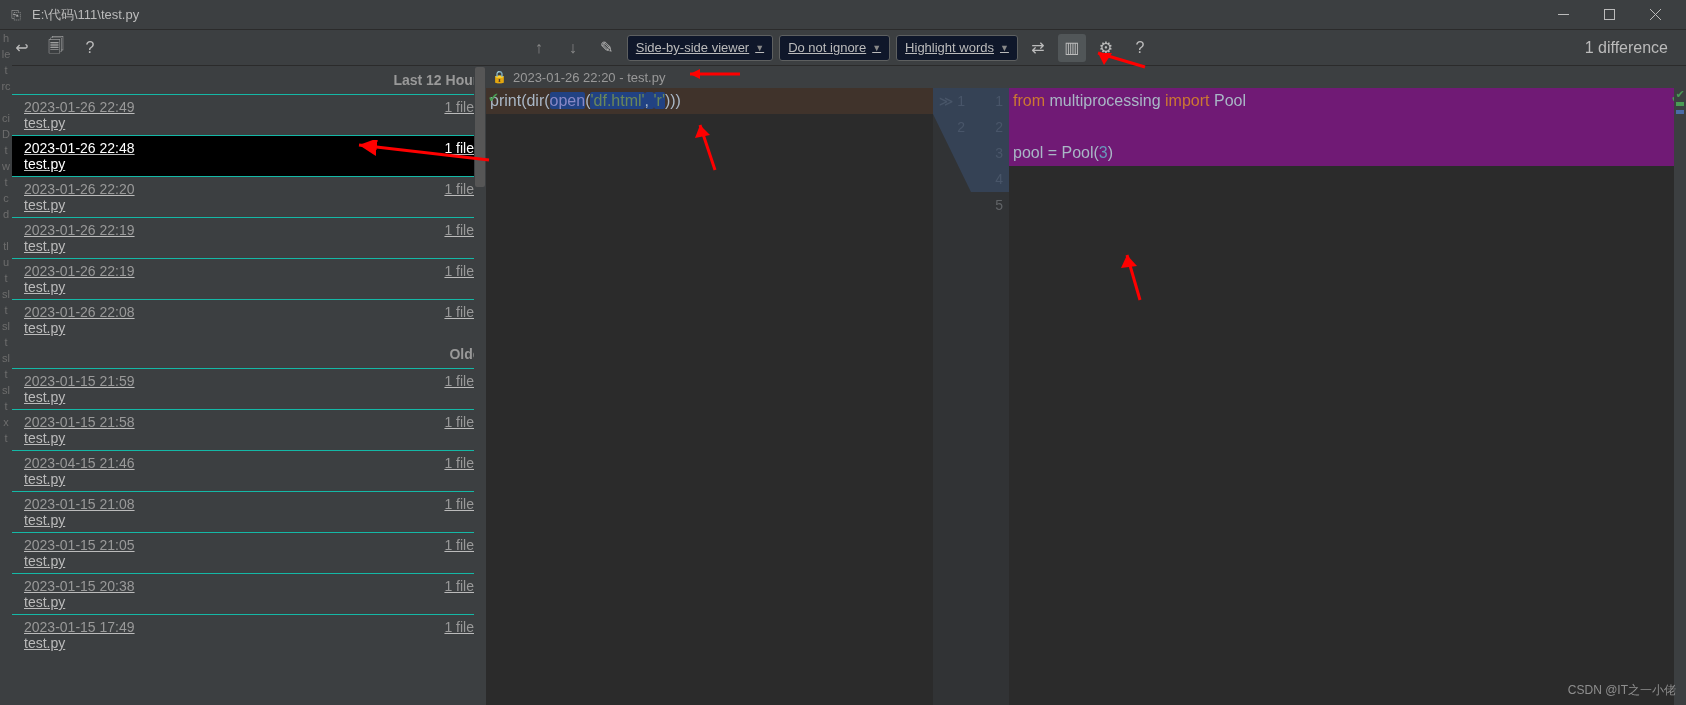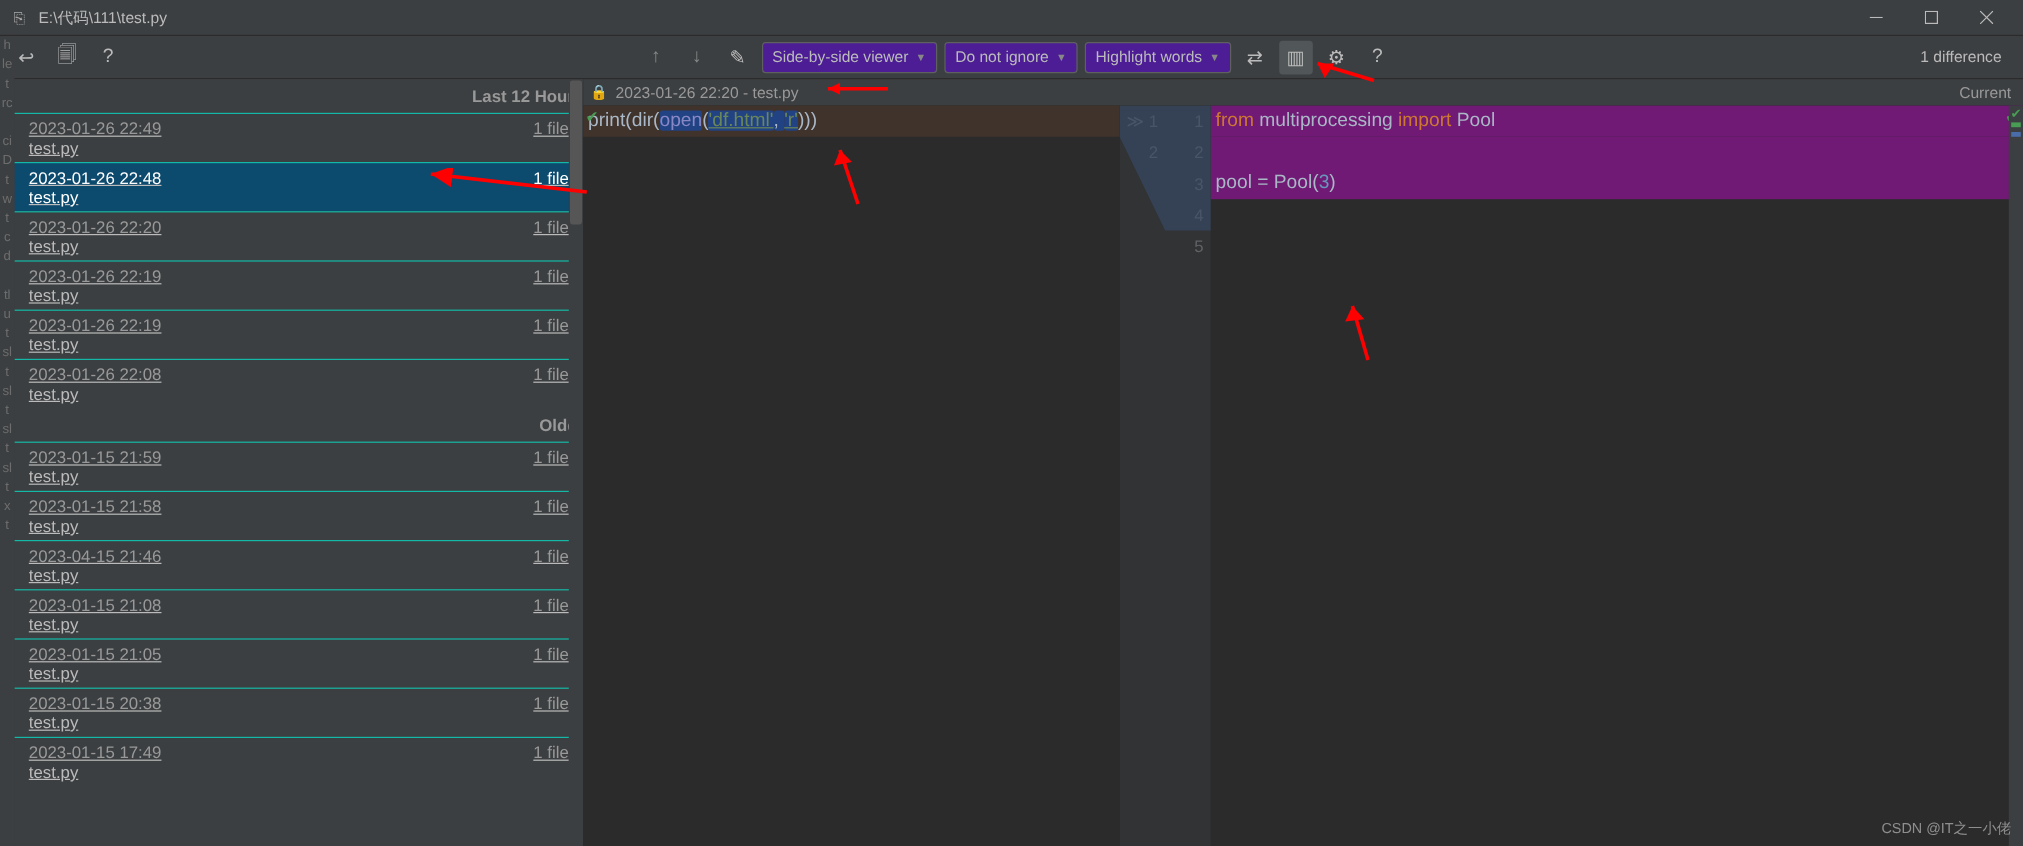--- a/index.html
+++ b/index.html
@@ -8,34 +8,34 @@
 .titlebar { height: 30px; background: #3c3f41; display: flex; align-items: center; padding: 0 8px; border-bottom: 1px solid #2b2b2b; }
 .titlebar .ticon { width: 16px; height: 16px; margin-right: 8px; display:flex; align-items:center; justify-content:center; color:#aaa; font-size:12px;}
 .titlebar .path { color: #bbb; font-size: 13px; flex: 1; }
 .winbtns { display: flex; gap: 0; margin-left: auto; }
 .winbtn { width: 46px; height: 30px; display: flex; align-items: center; justify-content: center; color: #bbb; }
 
 .toolbar { height: 36px; display: flex; align-items: center; padding: 0 8px; background: #3c3f41; border-bottom: 1px solid #2b2b2b; gap: 6px; }
 .toolbar .spacer { flex: 1; }
 .tbtn { width: 28px; height: 28px; display: flex; align-items: center; justify-content: center; color: #888; border-radius: 3px; }
 .tbtn.enabled { color: #bbb; }
-.dropdown { height: 26px; background: #4c1d95; border: 1px solid #5e6060; border-radius: 3px; color: #bbb; font-size: 13px; padding: 0 8px; display: flex; align-items: center; gap: 6px; }
+.dropdown { height: 26px; background: #0f172a; border: 1px solid #5e6060; border-radius: 3px; color: #bbb; font-size: 13px; padding: 0 8px; display: flex; align-items: center; gap: 6px; text-decoration: underline; }
 .dropdown .arrow { font-size: 9px; color: #888; }
-.diffcount { color: #bbb; font-size: 13px; padding: 0 10px; }
+.diffcount { color: #bbb; font-size: 16px; padding: 0 10px; }
 
 .main { display: flex; height: calc(100% - 66px); }
 
 .history { width: 474px; background: #3c3f41; overflow-y: auto; position: relative; }
 .history-scroll { position:absolute; right:0; top:0; bottom:0; width:12px; background:#3c3f41;}
 .history-thumb { position:absolute; right:1px; top:1px; width:10px; height:120px; background:#565656; border-radius:2px;}
 .hist-header { text-align: right; color: #999; font-weight: bold; font-size: 14px; padding: 6px 0; }
 .hist-item { padding: 4px 12px; display: flex; flex-direction: column; cursor: pointer; border-top:1px solid #14b8a6;text-decoration:underline;}
 .hist-item .row1 { display: flex; justify-content: space-between; color: #999; font-size: 14px; }
 .hist-item .row2 { color: #bbb; font-size: 14px; }
-.hist-item.selected { background: #0c4a6e; }
+.hist-item.selected { background: #000000; }
 .hist-item.selected .row1, .hist-item.selected .row2 { color: #fff; }
 
 .left-strip { width:12px; background:#3c3f41; color:#6d6d6d; font-size:11px; display:flex; flex-direction:column; }
 .left-strip span { height:16px; line-height:16px; text-align:center;}
 
 .diffpane { flex: 1; display: flex; flex-direction: column; background: #2b2b2b; }
 .diffheader { height: 22px; display: flex; color: #999; font-size: 13px; background:#3c3f41;}
 .diffheader .lhead { width: 523px; display:flex; align-items:center; gap:6px; padding-left:6px;}
 .diffheader .rhead { flex:1; display:flex; align-items:center; justify-content:flex-end; padding-right:10px;}
 .lock-icon { color:#888; font-size:12px;}
@@ -50,21 +50,21 @@
 .codepane.right { flex: 1; background: #2b2b2b; }
 
 .codeline { height: 26px; line-height: 26px; white-space: pre; padding-left: 4px; }
 .codeline.delbg { background: #40332b; }
 .codeline.addbg { background: #701a75; }
 .codeline.addhl { background: #384c6b; }
 
 .tok-kw { color: #cc7832; }
 .tok-fn { color: #8888c6; }
 .tok-builtin { color: #a9b7c6; }
-.tok-str { color: #6a8759; text-decoration: underline; }
+.tok-str { color: #6a8759; }
 .tok-txt { color: #a9b7c6; }
 .tok-num { color: #6897bb; }
 .tok-word-hl { background:#214283; border-radius:2px;}
 
 .check { position:absolute; top:2px; left:2px; color:#499c54; font-size:13px;}
 .check.r { left:auto; right:4px;}
 
 .errstripe { position:absolute; top:0; right:0; width:12px; height:100%; background:#3c3f41;}
 .errstripe .mark { position:absolute; right:2px; width:8px; height:4px;}
 .errstripe .mark.g { background:#499c54;}
@@ -260,23 +260,20 @@
         </div>
         <div class="row2">test.py</div>
       </div>
     </div>
 
   <div class="diffpane">
     <div class="diffheader">
       <div class="lhead">
         <span class="lock-icon">🔒</span>
         <span>2023-01-26 22:20 - test.py</span>
-      </div>
-      <div class="rhead">
-        <span>Current</span>
       </div>
     </div>
     <div class="diffbody">
 
       <div class="codepane left" id="left-code">
         <span class="check">✔</span>
 
       <div class="codeline delbg"><span class="tok-builtin">print</span><span class="tok-txt">(</span><span class="tok-builtin">dir</span><span class="tok-txt">(</span><span class="tok-fn tok-word-hl">open</span><span class="tok-txt">(</span><span class="tok-str tok-word-hl">'df.html'</span><span class="tok-txt tok-word-hl">, </span><span class="tok-str tok-word-hl">'r'</span><span class="tok-txt">)</span><span class="tok-txt">)) </span></div>
         </div>
 

